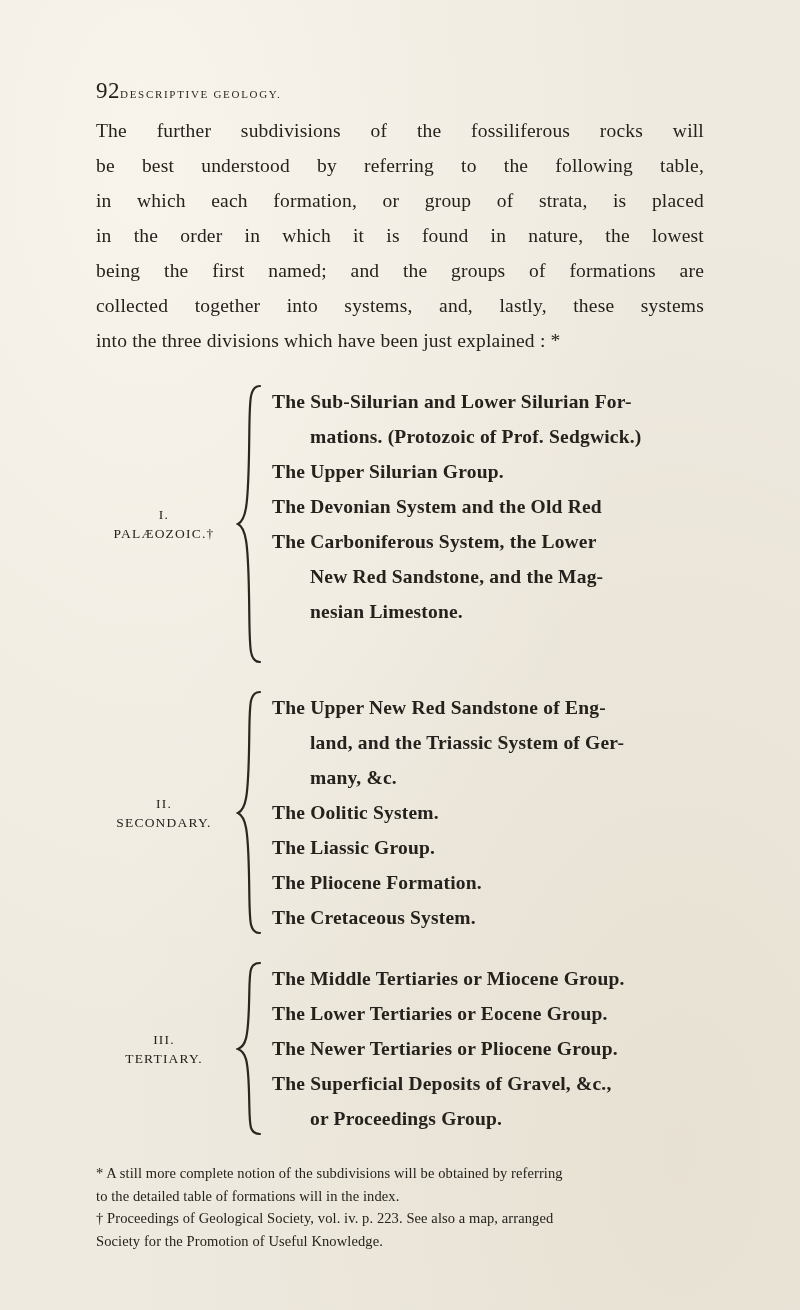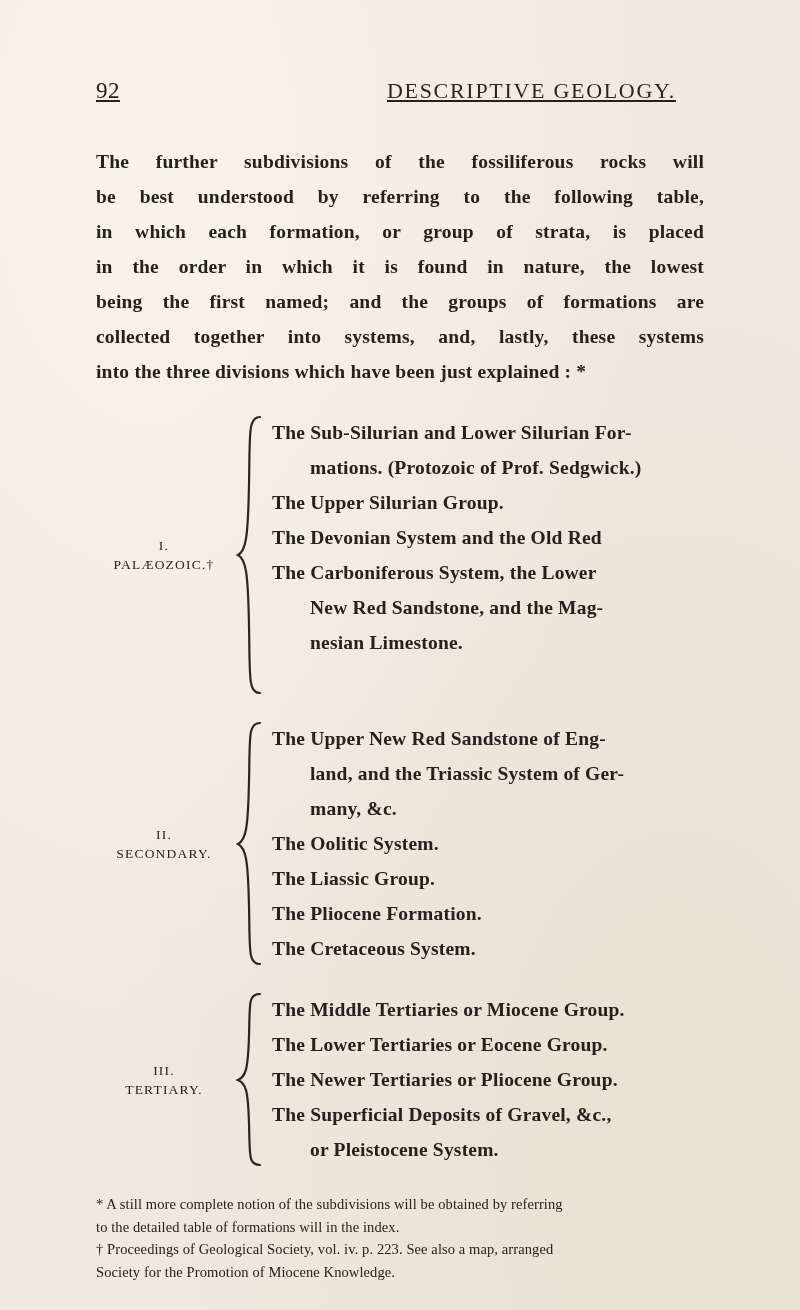--- a/index.html
+++ b/index.html
@@ -21,44 +21,41 @@
     box-sizing: border-box;
     padding: 78px 96px 40px 96px;
     background:
       radial-gradient(ellipse at 18% 12%, rgba(255,252,244,0.55), rgba(255,252,244,0) 55%),
       radial-gradient(ellipse at 85% 88%, rgba(222,214,196,0.45), rgba(222,214,196,0) 60%),
       #efeae0;
   }
   .running-head {
     display: flex;
     align-items: baseline;
-    margin-bottom: 40px;
-    text-decoration: underline;
   }
   .folio {
     font-size: 23px;
     letter-spacing: 0.5px;
     color: #24211c;
   }
   .head-title {
     flex: 1;
-    text-align: right;
-    font-size: 22px;
+    text-align: left;
+    font-size: 11px;
     letter-spacing: 1.7px;
     color: #2a2722;
     padding-right: 28px;
   }
   .body-para {
     font-size: 19.5px;
     line-height: 35px;
     text-align: justify;
     text-align-last: justify;
     letter-spacing: 0.2px;
-    margin: 0 0 26px 0;
-    font-weight: bold;
+    margin: 9px 0 26px 0;
   }
   .body-para .last-line {
     text-align-last: left;
   }
   .groups {
     margin-top: 10px;
   }
   .grp {
     display: flex;
     align-items: stretch;
@@ -190,30 +187,30 @@
       <div class="brace">
         <svg viewBox="0 0 26 175" preserveAspectRatio="none" aria-hidden="true">
           <path d="M24 2 C12 2 14 12 13 44 C12 76 10 85 2 88 C10 91 12 99 13 131 C14 163 12 173 24 173" fill="none" stroke="#2a2722" stroke-width="2.2" stroke-linecap="round"></path>
         </svg>
       </div>
       <div class="grp-items">
         <div class="ln">The Middle Tertiaries or Miocene Group.</div>
         <div class="ln">The Lower Tertiaries or Eocene Group.</div>
         <div class="ln">The Newer Tertiaries or Pliocene Group.</div>
         <div class="ln">The Superficial Deposits of Gravel, &amp;c.,</div>
-        <div class="ln indent">or Pleistocene System.</div>
+        <div class="ln indent">or Proceedings Group.</div>
       </div>
     </div>
 
   </div>
 
   <div class="footnotes">
     <div class="fn fn-block">
       <div>* A still more complete notion of the subdivisions will be obtained by referring</div>
       <div>to the detailed table of formations will in the index.</div>
     </div>
     <div class="fn fn-block">
       <div>† Proceedings of Geological Society, vol. iv. p. 223.  See also a map, arranged</div>
-      <div>Society for the Promotion of Miocene Knowledge.</div>
+      <div>Society for the Promotion of Useful Knowledge.</div>
     </div>
   </div>
 
 </div>
 
 </body></html>

